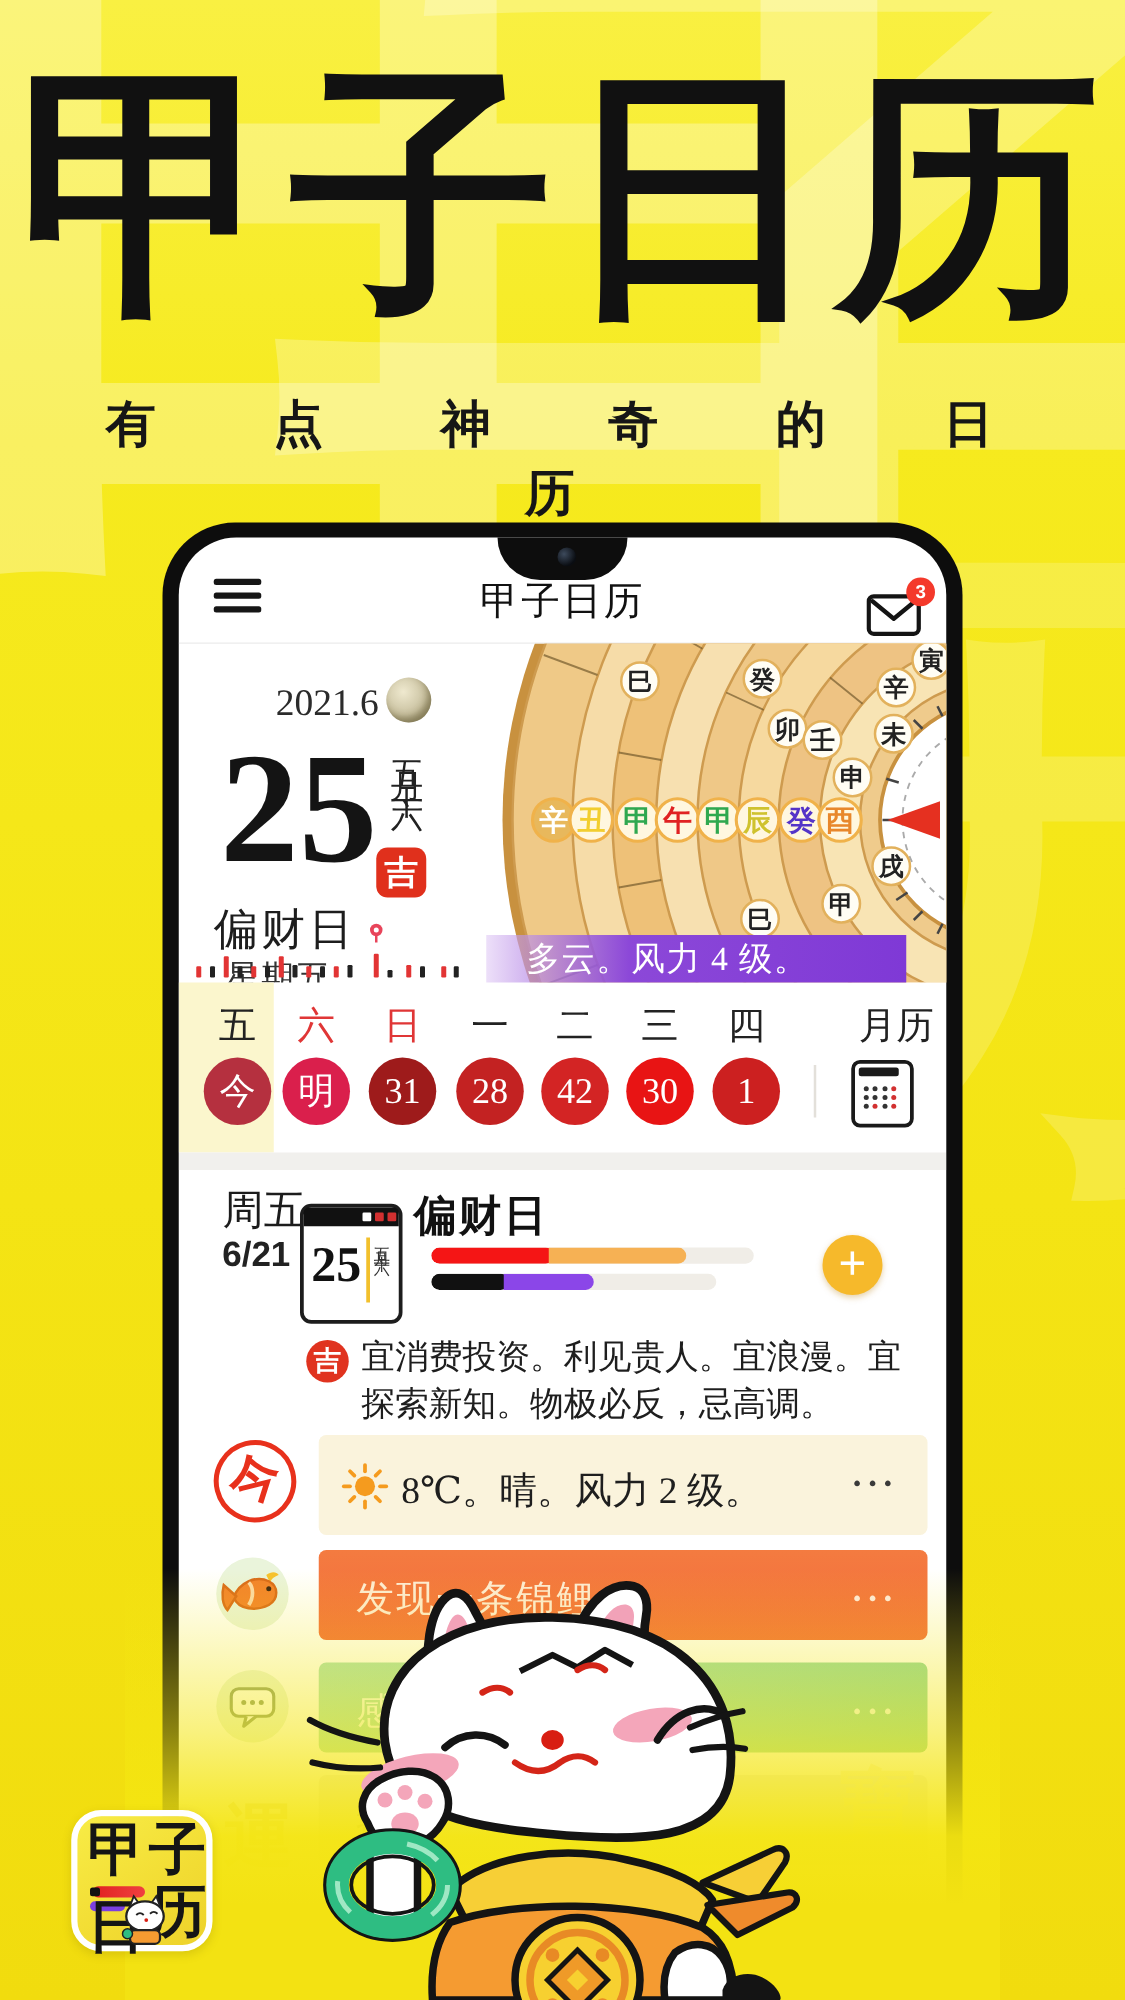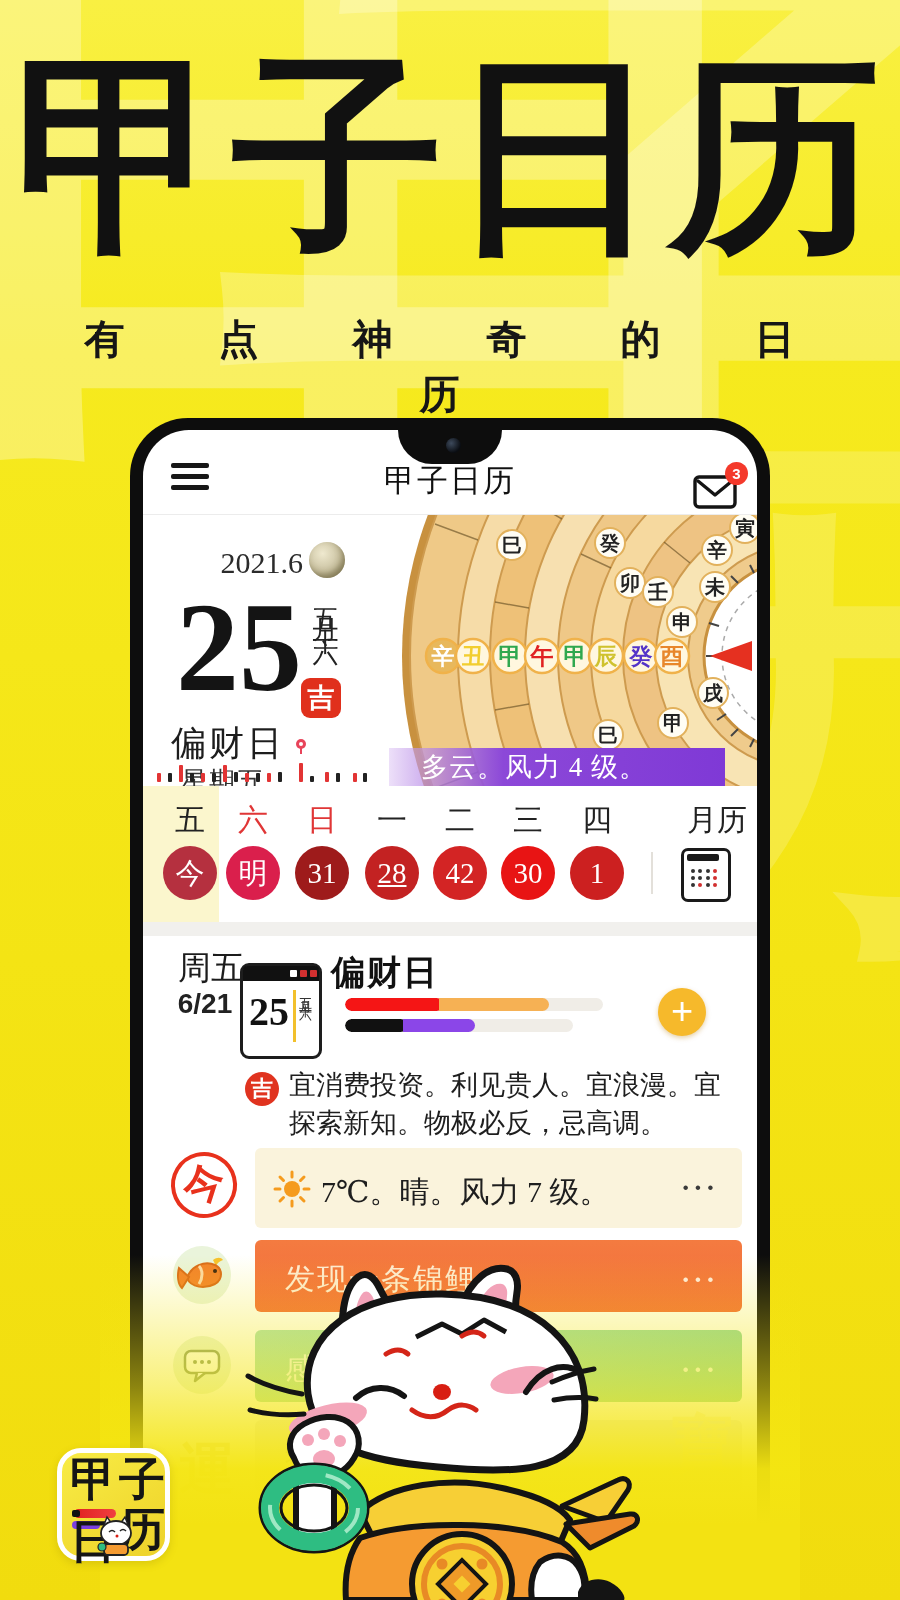--- a/index.html
+++ b/index.html
@@ -66,21 +66,21 @@
     color:#fff;font-size:27px;line-height:38px;padding-left:32px;box-sizing:border-box;letter-spacing:1px;}
 
   
   .weekstrip{position:absolute;left:0;top:356px;width:614px;height:136px;background:#fff;}
   .todaycol{position:absolute;left:0;top:0;width:76px;height:136px;background:#FBF6CD;}
   .wd{position:absolute;top:14px;width:64px;text-align:center;font-size:30px;color:#222;cursor:pointer;}
   .wd.red{color:#E03636;}
   .dc{position:absolute;top:60px;width:54px;height:54px;border-radius:50%;color:#fff;font-size:29px;
     text-align:center;line-height:54px;cursor:pointer;}
   .c0{background:#B5303F;} .c1{background:#DA1F4C;} .c2{background:#9E1B1B;}
-  .c3{background:#C32222;text-decoration:underline;} .c4{background:#D32424;} .c5{background:#E81414;} .c6{background:#CC2020;}
+  .c3{background:#C32222;} .c4{background:#D32424;} .c5{background:#E81414;} .c6{background:#CC2020;}
   .mlabel{position:absolute;left:536px;top:14px;width:76px;text-align:center;font-size:30px;color:#222;cursor:pointer;}
   .vline{position:absolute;left:508px;top:66px;width:2px;height:42px;background:#E3E0DA;}
   .calicon{position:absolute;left:538px;top:62px;width:44px;height:48px;background:#fff;border:3px solid #1a1a1a;border-radius:7px;cursor:pointer;}
   .calicon .bar{position:absolute;left:3px;top:3px;width:32px;height:7px;background:#1a1a1a;border-radius:2px;}
   .calicon .dots{position:absolute;left:5px;top:16px;width:30px;height:22px;
     display:grid;grid-template-columns:repeat(4,1fr);grid-template-rows:repeat(3,1fr);}
   .calicon .d{width:4px;height:4px;border-radius:50%;background:#333;margin:auto;}
   .calicon .d.rd{background:#D23030;}
   .strip-gap{position:absolute;left:0;top:492px;width:614px;height:14px;background:#F1F0ED;}
 
@@ -398,21 +398,21 @@
               <line x1="19" y1="31" x2="19" y2="36"></line>
             <line x1="2" y1="19" x2="7" y2="19"></line>
               <line x1="31" y1="19" x2="36" y2="19"></line>
             <line x1="7" y1="7" x2="10.5" y2="10.5"></line>
               <line x1="27.5" y1="27.5" x2="31" y2="31"></line>
             <line x1="7" y1="31" x2="10.5" y2="27.5"></line>
               <line x1="27.5" y1="10.5" x2="31" y2="7"></line>
           </g>
         </svg>
       </span>
-      <span class="wx-text">7℃。晴。风力 7 级。</span>
+      <span class="wx-text">8℃。晴。风力 2 级。</span>
       <span class="more">···</span>
     </div>
 
     <div class="icirc ic-koi">
       <svg width="58" height="58" viewBox="0 0 58 58">
         <path d="M40 14 C44 11 48 11 50 14 C47 15 44 17 43 20 Z" fill="#F6C12C"></path>
         <path d="M14 32 C18 20 32 14 42 19 C50 23 50 33 42 38 C32 43 18 42 14 32 Z" fill="#F2822B" stroke="#D96A1A" stroke-width="2"></path>
         <path d="M16 31 L6 22 C4 30 5 38 9 42 Z" fill="#F2822B" stroke="#D96A1A" stroke-width="2"></path>
         <path d="M26 20 C30 24 30 32 26 38" fill="none" stroke="#FBD9A8" stroke-width="3"></path>
         <circle cx="42" cy="25" r="2" fill="#3a2410"></circle>

